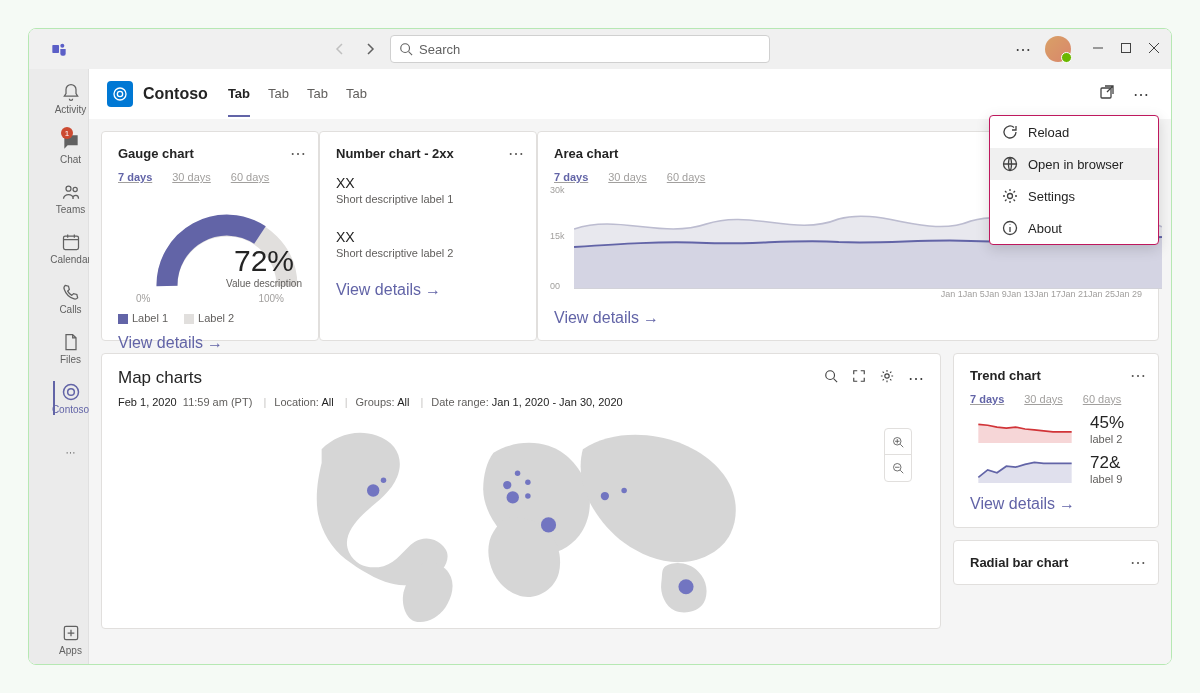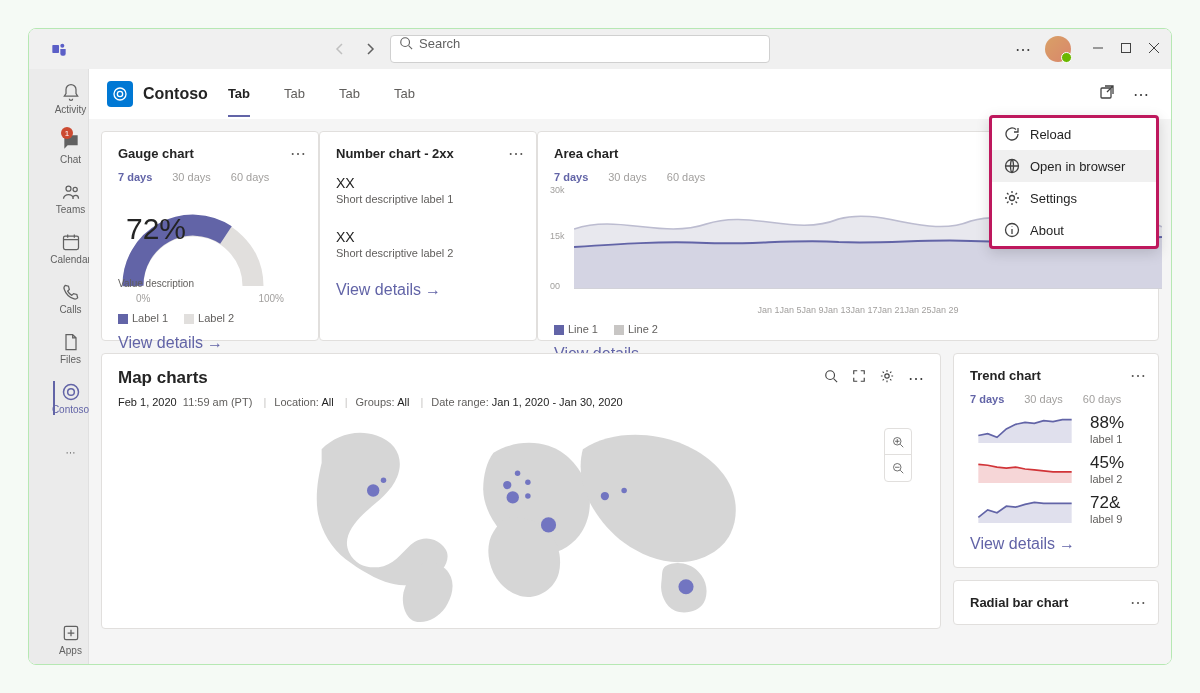--- a/index.html
+++ b/index.html
@@ -21,21 +21,21 @@
   .page{padding:28px;}
   .shadow{border:1px solid var(--frame);border-radius:8px;background:white;width:1144px;height:637px;overflow:hidden;position:relative;}
   .teams{display:flex;width:100%;height:100%;background:#f5f5f5;}
   
   .titlebar{position:absolute;top:0;left:0;right:0;height:40px;display:flex;align-items:center;padding:0 12px 0 6px;background:#f0f0f0;z-index:5;}
   .titlebar .logo{width:20px;height:20px;margin:0 14px;display:flex;align-items:center;justify-content:center;color:#5b5fc7;}
   .titlebar .logo svg{width:16px;height:16px;}
   .nav-btns{margin-left:auto;display:flex;gap:6px;margin-right:8px;}
   .nav-btn{width:24px;height:24px;display:flex;align-items:center;justify-content:center;color:#616161;border-radius:4px;}
   .nav-btn.dis{color:#c0c0c0;}
-  .titlebar .search{flex:0 0 380px;height:28px;background:white;border:1px solid #d0d0d0;border-radius:4px;display:flex;align-items:flex-start;padding:0 8px;gap:6px;font-size:13px;color:#616161;}
+  .titlebar .search{flex:0 0 380px;height:28px;background:white;border:1px solid #d0d0d0;border-radius:4px;display:flex;align-items:center;padding:0 8px;gap:6px;font-size:13px;color:#616161;}
   .titlebar .flex{flex:1;}
   .title-right{display:flex;align-items:center;gap:14px;}
   .title-right .more{color:#424242;}
   .avatar{width:26px;height:26px;border-radius:50%;background:linear-gradient(135deg,#d9a066,#d9866b);position:relative;}
   .avatar::after{content:"";position:absolute;right:-1px;bottom:-1px;width:9px;height:9px;border-radius:50%;background:#6bb700;border:1.5px solid white;}
   .win-btns{display:flex;gap:18px;margin-left:8px;}
   .win-btn{color:#424242;font-size:12px;}
   
   .rail{position:absolute;left:0;top:40px;bottom:0;width:60px;background:#ebebeb;display:flex;flex-direction:column;align-items:center;padding-top:4px;border-right:1px solid #e0e0e0;padding-left:24px;}
   .rail-item{width:100%;height:50px;display:flex;flex-direction:column;align-items:center;justify-content:center;gap:2px;color:#616161;font-size:10px;position:relative;cursor:pointer;}
@@ -43,60 +43,60 @@
   .rail-item.active{color:var(--purple);}
   .rail-item.active::before{content:"";position:absolute;left:0;top:8px;bottom:8px;width:2px;background:var(--purple);}
   .rail-item .badge{position:absolute;top:4px;right:15px;width:12px;height:12px;border-radius:50%;background:#cc4a31;color:white;font-size:8px;display:flex;align-items:center;justify-content:center;}
   .rail .dots{margin-top:4px;color:#616161;}
   .rail .spacer{flex:1;}
   
   .app-header{position:absolute;left:60px;right:0;top:40px;height:50px;background:white;display:flex;align-items:center;padding:0 18px;gap:10px;z-index:3;}
   .app-icon{width:26px;height:26px;background:#0078d4;border-radius:4px;display:flex;align-items:center;justify-content:center;}
   .app-icon svg{width:16px;height:16px;stroke:white;fill:none;}
   .app-name{font-weight:700;font-size:16px;color:var(--txt);}
-  .tabs{display:flex;gap:34px;margin-left:10px;}
+  .tabs{display:flex;gap:18px;margin-left:10px;}
   .tab{font-size:13px;color:var(--txt2);padding:14px 0;border-bottom:2px solid transparent;cursor:pointer;}
   .tab.active{color:var(--txt);border-bottom:2px solid var(--purple);font-weight:600;}
   .app-header .flex{flex:1;}
   .hdr-ic{color:#424242;padding:4px;cursor:pointer;}
   
   .content{position:absolute;left:60px;right:0;top:90px;bottom:0;background:#f5f5f5;overflow:hidden;padding:12px;}
   .row{display:flex;}
   .card{background:white;border:1px solid var(--grey2);border-radius:4px;padding:14px 16px;position:relative;}
   .card-title{font-size:13px;font-weight:600;color:var(--txt);}
   .card-more{position:absolute;top:12px;right:12px;color:#605e5c;cursor:pointer;}
-  .day-tabs{display:flex;gap:20px;margin-top:10px;font-size:11px;color:var(--txt3);}
+  .day-tabs{display:flex;gap:20px;margin-top:10px;font-size:11px;color:var(--txt3);text-decoration:underline;}
   .day-tabs span{cursor:pointer;}
   .day-tabs .sel{color:var(--purple);font-weight:600;}
   .view-link{color:var(--link);font-size:16px;display:flex;gap:4px;align-items:center;margin-top:10px;cursor:pointer;}
   .legend{display:flex;gap:16px;font-size:11px;color:var(--txt2);margin-top:8px;}
   .legend .sw{width:10px;height:10px;display:inline-block;margin-right:4px;vertical-align:middle;}
   
   .gauge-card{width:218px;height:210px;}
-  .gauge-wrap{position:relative;height:110px;display:flex;align-items:flex-end;justify-content:flex-start;}
+  .gauge-wrap{position:relative;height:110px;display:flex;align-items:flex-end;justify-content:flex-end;}
   .gauge-wrap svg{width:150px;}
   .gauge-center{position:absolute;bottom:4px;text-align:center;}
   .gauge-val{font-size:30px;color:var(--txt);}
-  .gauge-desc{font-size:10px;color:var(--txt2);margin-top:32px;}
+  .gauge-desc{font-size:10px;color:var(--txt2);}
   .gauge-scale{display:flex;justify-content:space-between;font-size:10px;color:var(--txt3);padding:0 18px;}
   
   .num-card{width:218px;height:210px;}
   .num-block{margin-top:14px;}
   .num-v{font-size:14px;color:var(--txt);}
   .num-l{font-size:11px;color:var(--txt2);margin-top:2px;}
   
   .area-card{flex:1;height:210px;padding-bottom:10px;}
   .area-card .chart-area{position:relative;height:100px;margin-top:6px;}
   .area-card .ylab{position:absolute;left:-4px;font-size:9px;color:var(--txt3);}
-  .area-card .xaxis{display:flex;justify-content:center;font-size:9px;color:var(--txt3);margin-top:16px;}
+  .area-card .xaxis{display:flex;justify-content:flex-end;font-size:9px;color:var(--txt3);margin-top:0;}
   
   .row2{display:flex;gap:12px;margin-top:12px;}
   .map-card{flex:1;padding-bottom:0;}
   .map-head{display:flex;align-items:center;}
-  .map-head h3{font-size:17px;font-weight:700;margin:0;color:var(--txt);}
+  .map-head h3{font-size:17px;font-weight:400;margin:0;color:var(--txt);}
   .map-head .flex{flex:1;}
   .map-tools{display:flex;gap:14px;color:#424242;}
   .map-tools .mt{cursor:pointer;}
   .map-filters{font-size:11px;color:var(--txt2);margin-top:8px;}
   .map-filters b{color:var(--txt);font-weight:400;}
   .map-filters .sep{margin:0 8px;color:var(--grey);}
   .map-body{position:relative;height:220px;overflow:hidden;}
   .world{filter:none;}
   .marker{fill:#7275c1;}
   .zoom-ctrl{position:absolute;right:12px;top:20px;width:28px;border:1px solid var(--grey2);border-radius:4px;overflow:hidden;background:white;}
@@ -104,21 +104,21 @@
   .zoom-ctrl div:last-child{border:none;}
   
   .trend-card{width:206px;}
   .spark-row{display:flex;align-items:center;gap:10px;margin-top:8px;}
   .spark{width:110px;height:28px;}
   .spark-meta{display:flex;flex-direction:column;font-size:11px;}
   .spark-meta .pv{font-size:17px;color:var(--txt);}
   .spark-meta .pl{color:var(--txt2);}
   .radial-card{width:206px;margin-top:12px;}
   
-  .dropdown{position:absolute;right:12px;top:46px;width:170px;background:white;border:3px solid #be185d;border-radius:4px;box-shadow:0 4px 14px rgba(0,0,0,0.15);z-index:20;overflow:hidden;}
+  .dropdown{position:absolute;right:12px;top:46px;width:170px;background:white;border:1px solid #be185d;border-radius:4px;box-shadow:0 4px 14px rgba(0,0,0,0.15);z-index:20;overflow:hidden;}
   .dropdown .dd-item{display:flex;align-items:center;gap:10px;padding:8px 12px;font-size:13px;color:var(--txt);cursor:pointer;}
   .dropdown .dd-item:hover,.dropdown .dd-item.hover{background:#f0f0f0;}
   .dd-ic{width:16px;height:16px;flex:0 0 16px;}
 </style>
 </head>
 <body>
 
 <div class="page">
  <div class="shadow">
   <div class="teams">
@@ -355,24 +355,20 @@
          </div>
          <div class="xaxis" style="margin-left:20px">
            <span>Jan 1</span>
            <span>Jan 5</span>
            <span>Jan 9</span>
            <span>Jan 13</span>
            <span>Jan 17</span>
            <span>Jan 21</span>
            <span>Jan 25</span>
            <span>Jan 29</span>
-         </div>
-         <div class="legend">
-           <span><span class="sw" style="background:var(--purple)"></span><span>Line 1</span></span>
-           <span><span class="sw" style="background:var(--grey)"></span><span>Line 2</span></span>
          </div>
          <div class="view-link">
                 <span>View details</span>
                 <span>→</span>
               </div>
        </div>
      </div>
 
      <div class="row2">
 
@@ -447,30 +443,20 @@
          <div class="card trend-card">
            <div class="card-title">Trend chart</div>
            <div class="card-more">⋯</div>
            <div class="day-tabs">
              <span class="sel">7 days</span>
              <span>30 days</span>
              <span>60 days</span>
            </div>
            <div class="spark-row">
              <svg class="spark" viewBox="0 0 100 30">
-               <path d="M0 22L10 20 20 24 30 15 40 10 50 8 60 9 70 6 80 7 90 5 100 5 100 30 0 30Z" fill="rgba(98,100,167,0.2)"></path>
-               <path d="M0 22L10 20 20 24 30 15 40 10 50 8 60 9 70 6 80 7 90 5 100 5" stroke="var(--purple)" fill="none" stroke-width="1.8"></path>
-             </svg>
-             <div class="spark-meta">
-                    <span class="pv">88%</span>
-                    <span class="pl">label 1</span>
-                  </div>
-           </div>
-           <div class="spark-row">
-             <svg class="spark" viewBox="0 0 100 30">
                <path d="M0 10L10 11 20 13 30 14 40 13 50 15 60 16 70 17 80 18 90 18 100 18 100 30 0 30Z" fill="rgba(209,52,56,0.2)"></path>
                <path d="M0 10L10 11 20 13 30 14 40 13 50 15 60 16 70 17 80 18 90 18 100 18" stroke="var(--red)" fill="none" stroke-width="1.8"></path>
              </svg>
              <div class="spark-meta">
                     <span class="pv">45%</span>
                     <span class="pl">label 2</span>
                   </div>
            </div>
            <div class="spark-row">
              <svg class="spark" viewBox="0 0 100 30">

